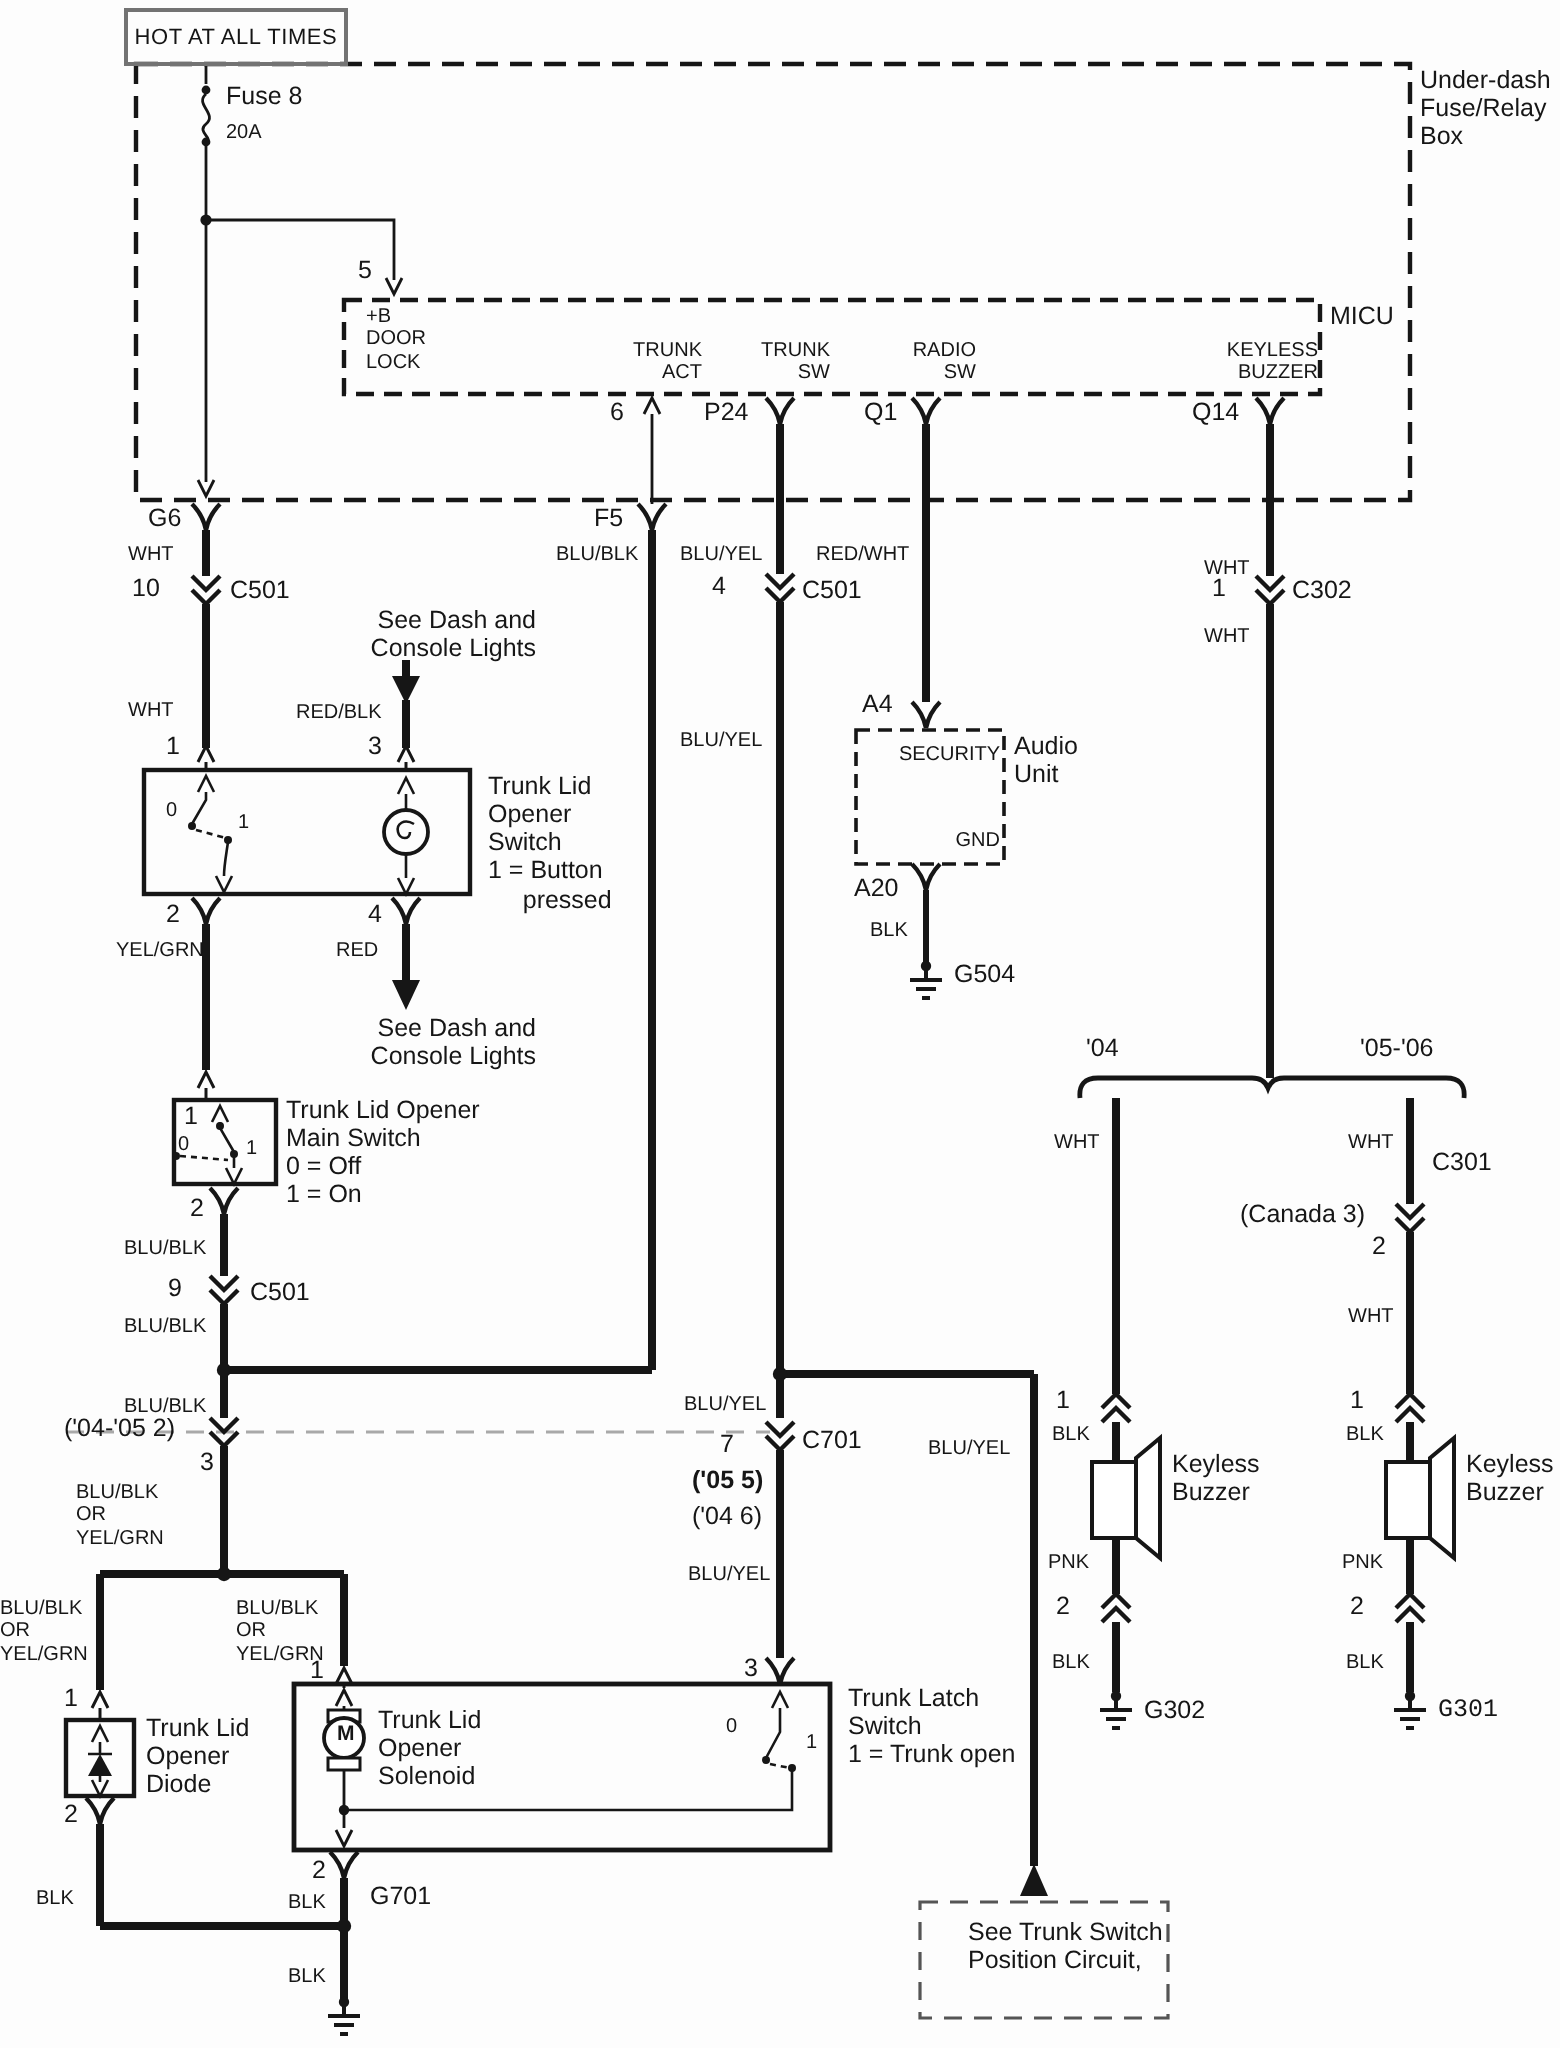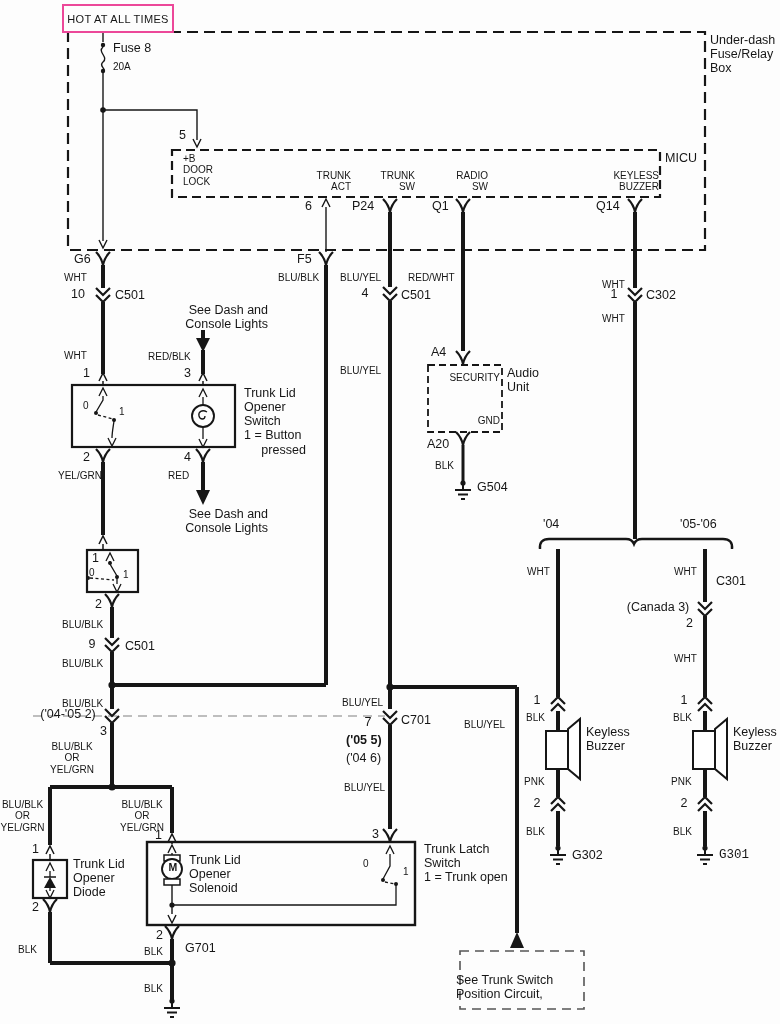--- a/index.html
+++ b/index.html
@@ -4,22 +4,22 @@
 <style>
   html,body{margin:0;padding:0;background:#e8e8e8;}
   #canvas{position:relative;width:780px;height:1024px;background:#fdfdfd;overflow:hidden;
           font-family:"Liberation Sans",sans-serif;color:#151515;}
   #wires{position:absolute;left:0;top:0;}
   .lbl{position:absolute;color:#161616;white-space:pre-line;line-height:1.13;}
   .sm{font-size:10px;}
   .md{font-size:12.5px;}
   .pin{font-size:12.5px;}
   .ctr{text-align:right;}
-  .rt{text-align:center;}
-  .hotbox{position:absolute;left:62px;top:4px;width:108px;height:25px;border:2px solid #ec4899;
+  .rt{text-align:left;}
+  .hotbox{position:absolute;left:62px;top:4px;width:108px;height:25px;border:2px solid #737373;
           display:flex;align-items:center;justify-content:center;font-size:11px;letter-spacing:.3px;}
 </style>
 </head>
 <body>
 
 <div id="canvas">
 
   <svg id="wires" width="780" height="1024" viewBox="0 0 780 1024">
     <defs>
       <path id="fork" d="M-7,0 C-3,4 -1,8 0,13 M7,0 C3,4 1,8 0,13" fill="none"></path>
@@ -244,20 +244,24 @@
   <div class="lbl pin" style="left:83px;top:450px;">2</div>
   <div class="lbl sm" style="left:58px;top:470px;">YEL/GRN</div>
   <div class="lbl pin" style="left:184px;top:450px;">4</div>
   <div class="lbl sm" style="left:168px;top:470px;">RED</div>
   <div class="lbl md ctr" style="left:156px;top:507px;width:112px;">See Dash and
 Console Lights</div>
 
   <div class="lbl pin" style="left:92px;top:551px;">1</div>
   <div class="lbl sm" style="left:89px;top:567px;">0</div>
   <div class="lbl sm" style="left:123px;top:569px;">1</div>
+  <div class="lbl md" style="left:143px;top:548px;">Trunk Lid Opener
+Main Switch
+0 = Off
+1 = On</div>
   <div class="lbl pin" style="left:95px;top:597px;">2</div>
 
   <div class="lbl sm" style="left:62px;top:619px;">BLU/BLK</div>
   <div class="lbl pin rt" style="left:84px;top:637px;width:16px;">9</div>
   <div class="lbl md" style="left:125px;top:639px;">C501</div>
   <div class="lbl sm" style="left:62px;top:658px;">BLU/BLK</div>
   <div class="lbl sm" style="left:62px;top:698px;">BLU/BLK</div>
   <div class="lbl md rt" style="left:32px;top:707px;width:72px;">('04-'05 2)</div>
   <div class="lbl pin" style="left:100px;top:724px;">3</div>
   <div class="lbl sm rt" style="left:38px;top:741px;width:68px;">BLU/BLK
@@ -301,21 +305,21 @@
   <div class="lbl pin rt" style="left:356px;top:286px;width:18px;">4</div>
   <div class="lbl md" style="left:401px;top:288px;">C501</div>
   <div class="lbl sm" style="left:340px;top:365px;">BLU/YEL</div>
   <div class="lbl sm" style="left:342px;top:697px;">BLU/YEL</div>
   <div class="lbl pin rt" style="left:360px;top:715px;width:16px;">7</div>
   <div class="lbl md" style="left:401px;top:713px;">C701</div>
   <div class="lbl md" style="left:346px;top:733px;font-weight:bold;">('05 5)</div>
   <div class="lbl md" style="left:346px;top:751px;">('04 6)</div>
   <div class="lbl sm" style="left:344px;top:782px;">BLU/YEL</div>
   <div class="lbl sm" style="left:464px;top:719px;">BLU/YEL</div>
-  <div class="lbl md" style="left:456px;top:959px;margin-top:14px;">See Trunk Switch
+  <div class="lbl md" style="left:484px;top:959px;">See Trunk Switch
 Position Circuit,</div>
 
   <div class="lbl sm" style="left:408px;top:272px;">RED/WHT</div>
   <div class="lbl pin" style="left:431px;top:345px;">A4</div>
   <div class="lbl sm ctr" style="left:430px;top:372px;width:70px;">SECURITY</div>
   <div class="lbl md" style="left:507px;top:366px;">Audio
 Unit</div>
   <div class="lbl sm ctr" style="left:430px;top:415px;width:70px;">GND</div>
   <div class="lbl pin" style="left:427px;top:437px;">A20</div>
   <div class="lbl sm" style="left:435px;top:460px;">BLK</div>

